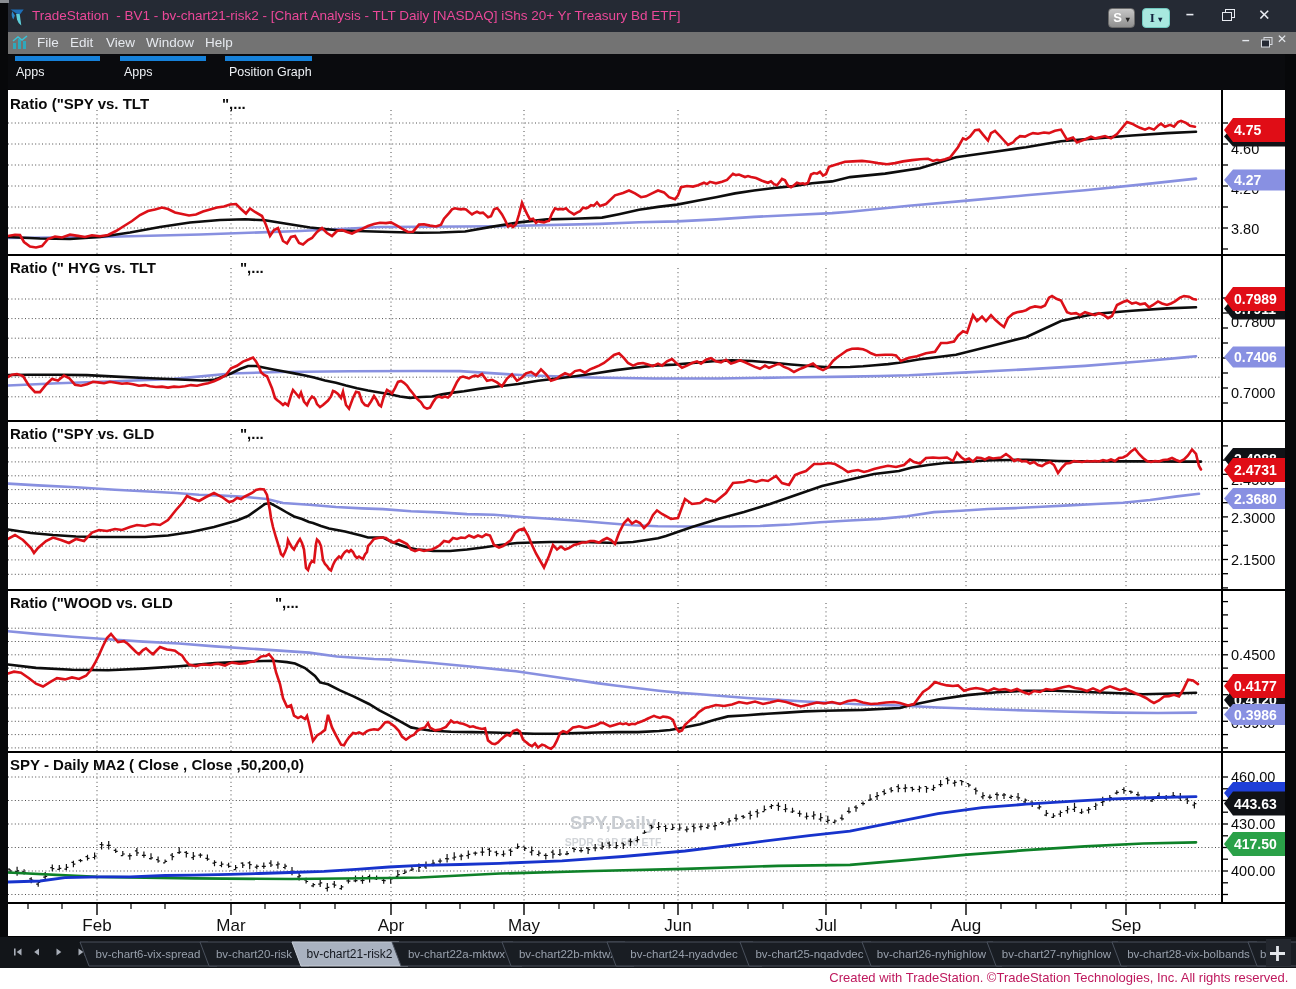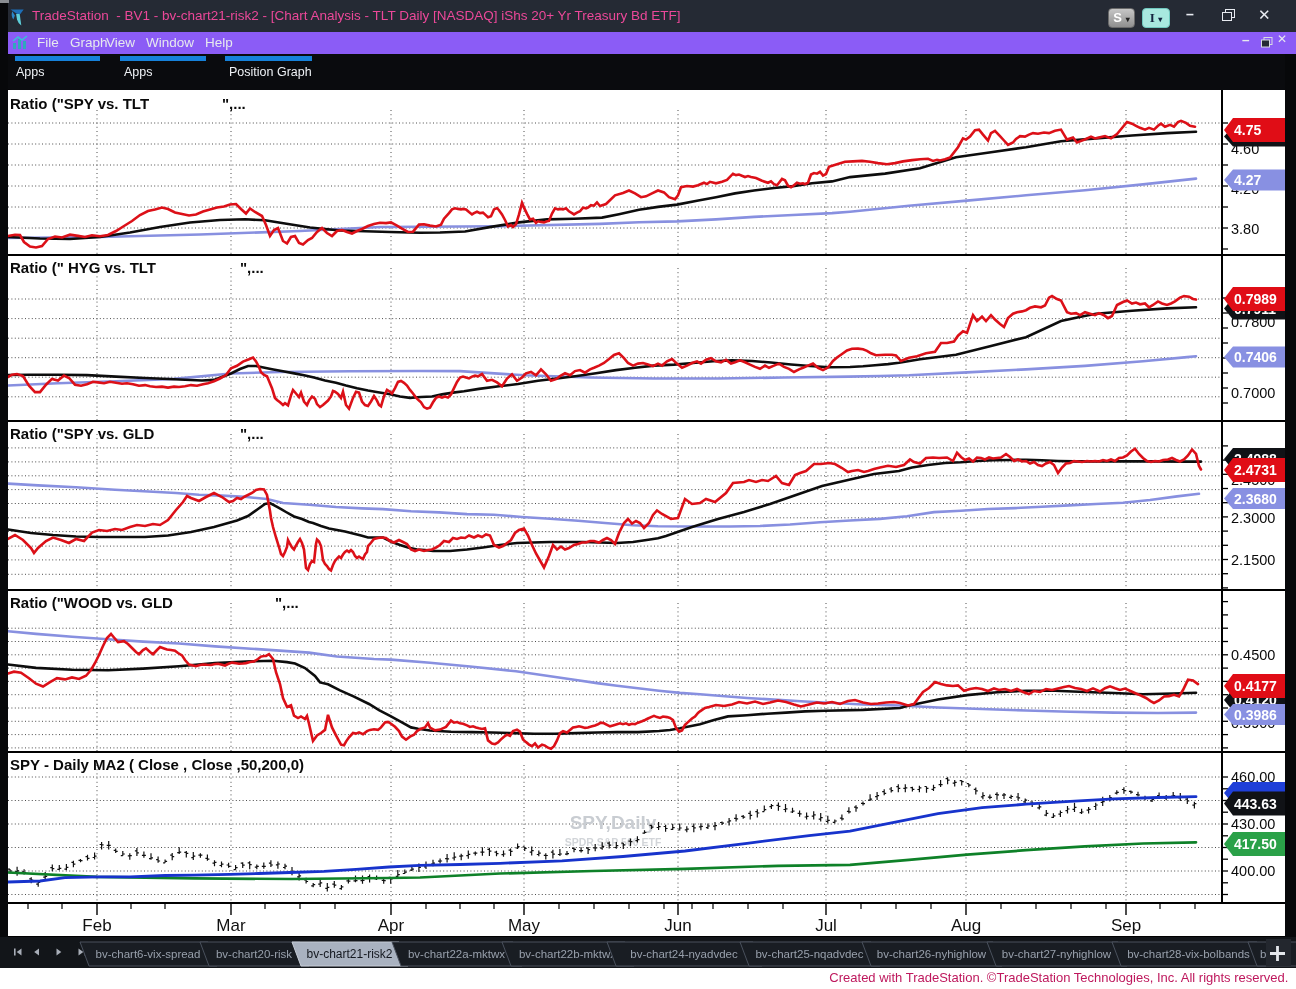--- a/index.html
+++ b/index.html
@@ -1,16 +1,16 @@
 <!DOCTYPE html>
 <html><head><meta charset="utf-8"><style>
 *{margin:0;padding:0;box-sizing:border-box}
 html,body{width:1296px;height:989px;overflow:hidden;background:#000;font-family:"Liberation Sans",sans-serif;}
 .titlebar{position:absolute;left:0;top:0;width:1296px;height:32px;background:#252a34;}
-.menubar{position:absolute;left:0;top:32px;width:1296px;height:22px;background:#8b5cf6;}
+.menubar{position:absolute;left:0;top:32px;width:1296px;height:22px;background:#737373;}
 .appsrow{position:absolute;left:0;top:54px;width:1296px;height:36px;background:#0a0b0e;border-radius:12px;}
 .chart{position:absolute;left:0;top:0;width:1296px;height:989px;}
 .tabbar{position:absolute;left:0;top:937px;width:1024px;height:31px;}
 .statusbar{position:absolute;left:0;top:968px;width:1296px;height:21px;background:#fff;color:#be185d;font-size:13px;text-align:right;padding-right:4px;line-height:20px;}
 .t-text{position:absolute;left:32px;top:8px;color:#ec4899;font-size:13.5px;}
 .logo{position:absolute;left:9px;top:8px;}
 .micon{position:absolute;left:12px;top:3px;}
 .menu{position:absolute;top:3px;color:#e6e9ee;font-size:13.5px;}
 .sbtn{position:absolute;left:1108px;top:8px;width:27px;height:20px;background:linear-gradient(#c6c6c6,#8f8f8f);border:1px solid #6a6a6a;border-radius:4px;color:#fff;font-weight:bold;font-size:13px;text-align:center;line-height:18px;}
 .ibtn{position:absolute;left:1142px;top:8px;width:28px;height:20px;background:#a8e8df;border:1px solid #70c8bf;border-radius:4px;color:#13233f;font-weight:bold;font-size:13px;text-align:center;line-height:18px;font-family:"Liberation Serif",serif;}
@@ -284,21 +284,21 @@
 <div class="menubar">
  <span class="micon"><svg width="16" height="15" viewBox="0 0 16 15">
         <g fill="#2fa8bc">
           <rect x="1" y="8" width="3" height="6"></rect>
           <rect x="6" y="4" width="3" height="10"></rect>
           <rect x="11" y="6" width="3" height="8"></rect>
         </g>
         <path d="M1 6l5-4 4 3 5-4" stroke="#39c2d7" stroke-width="1.5" fill="none"></path>
       </svg></span>
  <span class="menu" style="left:37px">File</span>
- <span class="menu" style="left:70px">Graph</span>
+ <span class="menu" style="left:70px">Edit</span>
  <span class="menu" style="left:106px">View</span>
  <span class="menu" style="left:146px">Window</span>
  <span class="menu" style="left:205px">Help</span>
  <span class="menu" style="left:1242px;top:0px;font-weight:bold">–</span>
  <svg class="menu" style="left:1261px;top:5px;position:absolute" width="12" height="11" viewBox="0 0 12 11">
       <rect x="3" y="0.5" width="8" height="7" fill="none" stroke="#d8dbe1"></rect>
       <rect x="0.5" y="3" width="8" height="7" fill="#252a34" stroke="#d8dbe1"></rect>
     </svg>
  <span class="menu" style="left:1277px;top:0px;font-size:12px">✕</span>
 </div>

